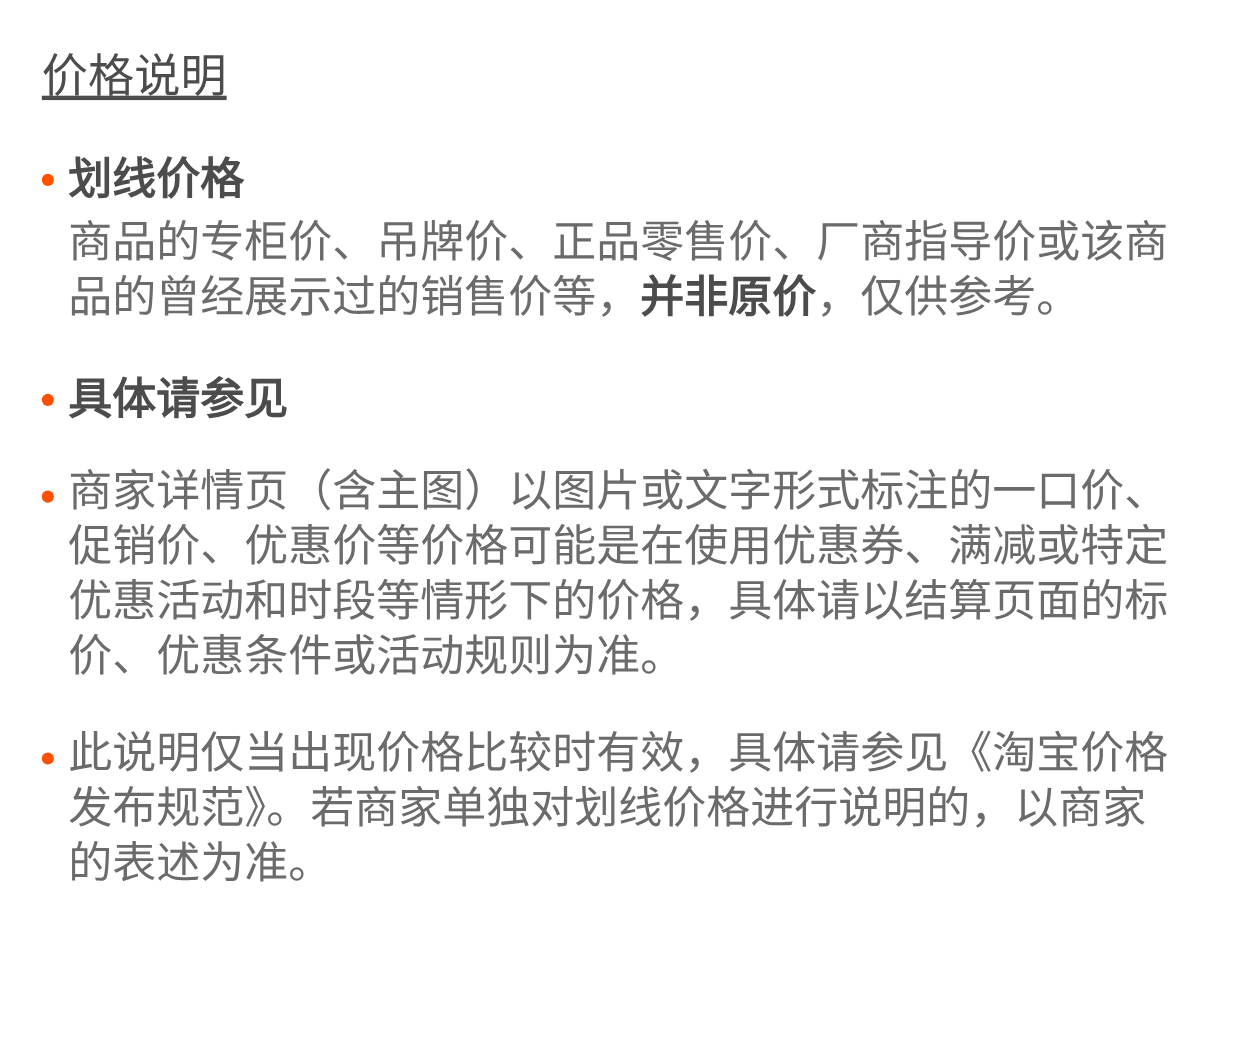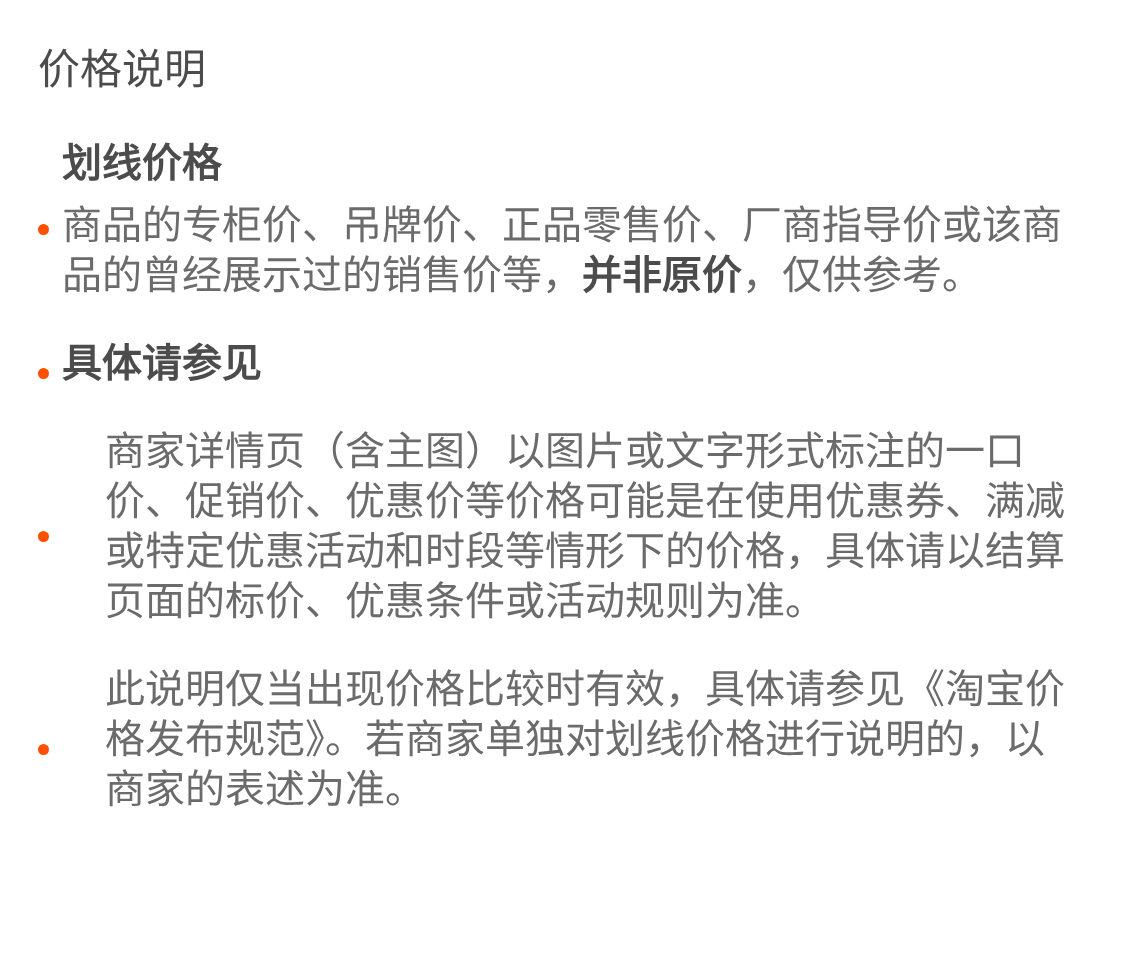--- a/index.html
+++ b/index.html
@@ -14,29 +14,30 @@
     min-height: 960px;
     background: var(--bg, #ffffff);
     padding: 44px 55px 40px 38px;
   }
   .title {
     margin: 0;
     font-size: 42px;
     line-height: 52px;
     font-weight: 400;
     color: var(--heading, #4c4c4c);
+    text-decoration: underline;
   }
   .notes-list {
     margin: 0;
     padding: 0;
     list-style: none;
   }
   .note-item {
     display: flex;
-    align-items: center;
+    align-items: flex-start;
     margin-top: 38px;
   }
   .notes-list .note-item:first-child { margin-top: 42px; }
   .dot {
     flex: none;
     width: 11px;
     height: 11px;
     border-radius: 50%;
     background: var(--accent, #ff5000);
     margin: 20px 13px 0 0;
@@ -46,22 +47,23 @@
     font-size: 40px;
     line-height: 50px;
     font-weight: 700;
     color: var(--heading, #4c4c4c);
   }
   .para {
     margin: 12px 0 0 0;
     font-size: 40px;
     line-height: 50px;
     color: var(--body, #6b6b6b);
+    font-family: Liberation Mono, monospace;
   }
-  .content > .para:first-child { margin-top: 0; margin-left: 43px; }
+  .content > .para:first-child { margin-top: 0; }
   .para b {
     font-weight: 700;
     color: var(--heading, #4c4c4c);
   }
 </style>
 </head>
 <body>
 
 <div class="page">
   <h1 class="title">价格说明</h1>

